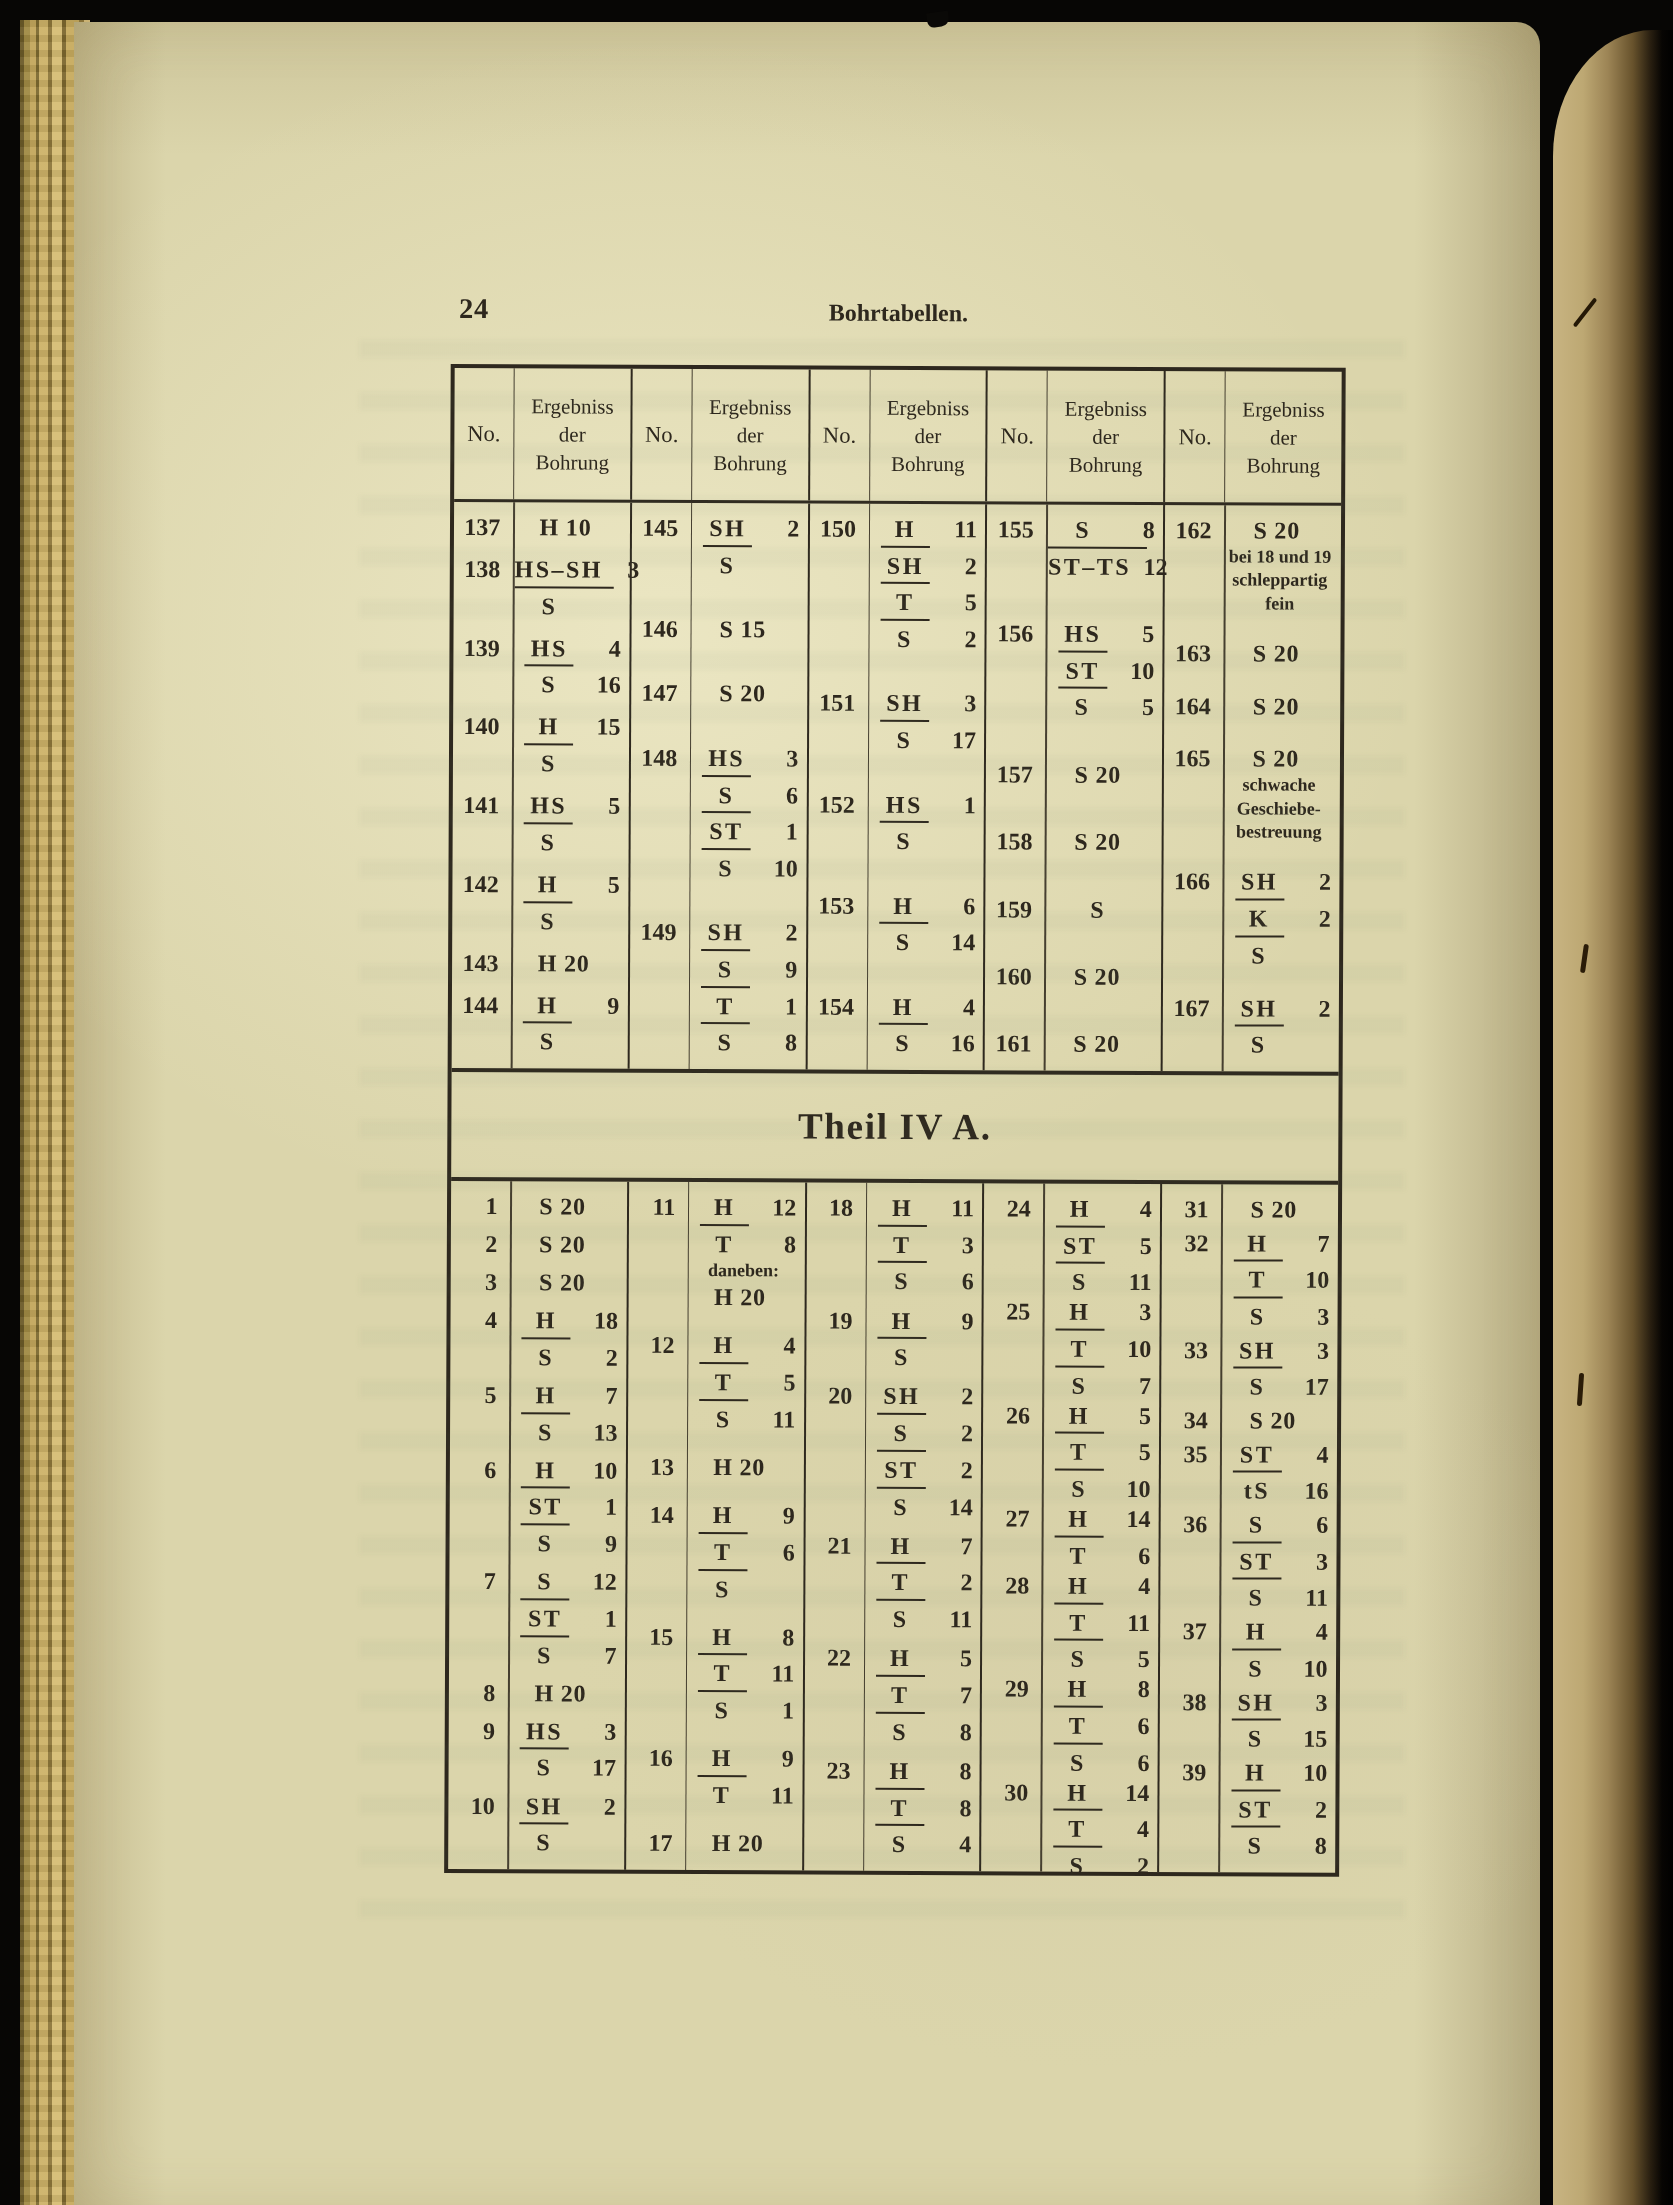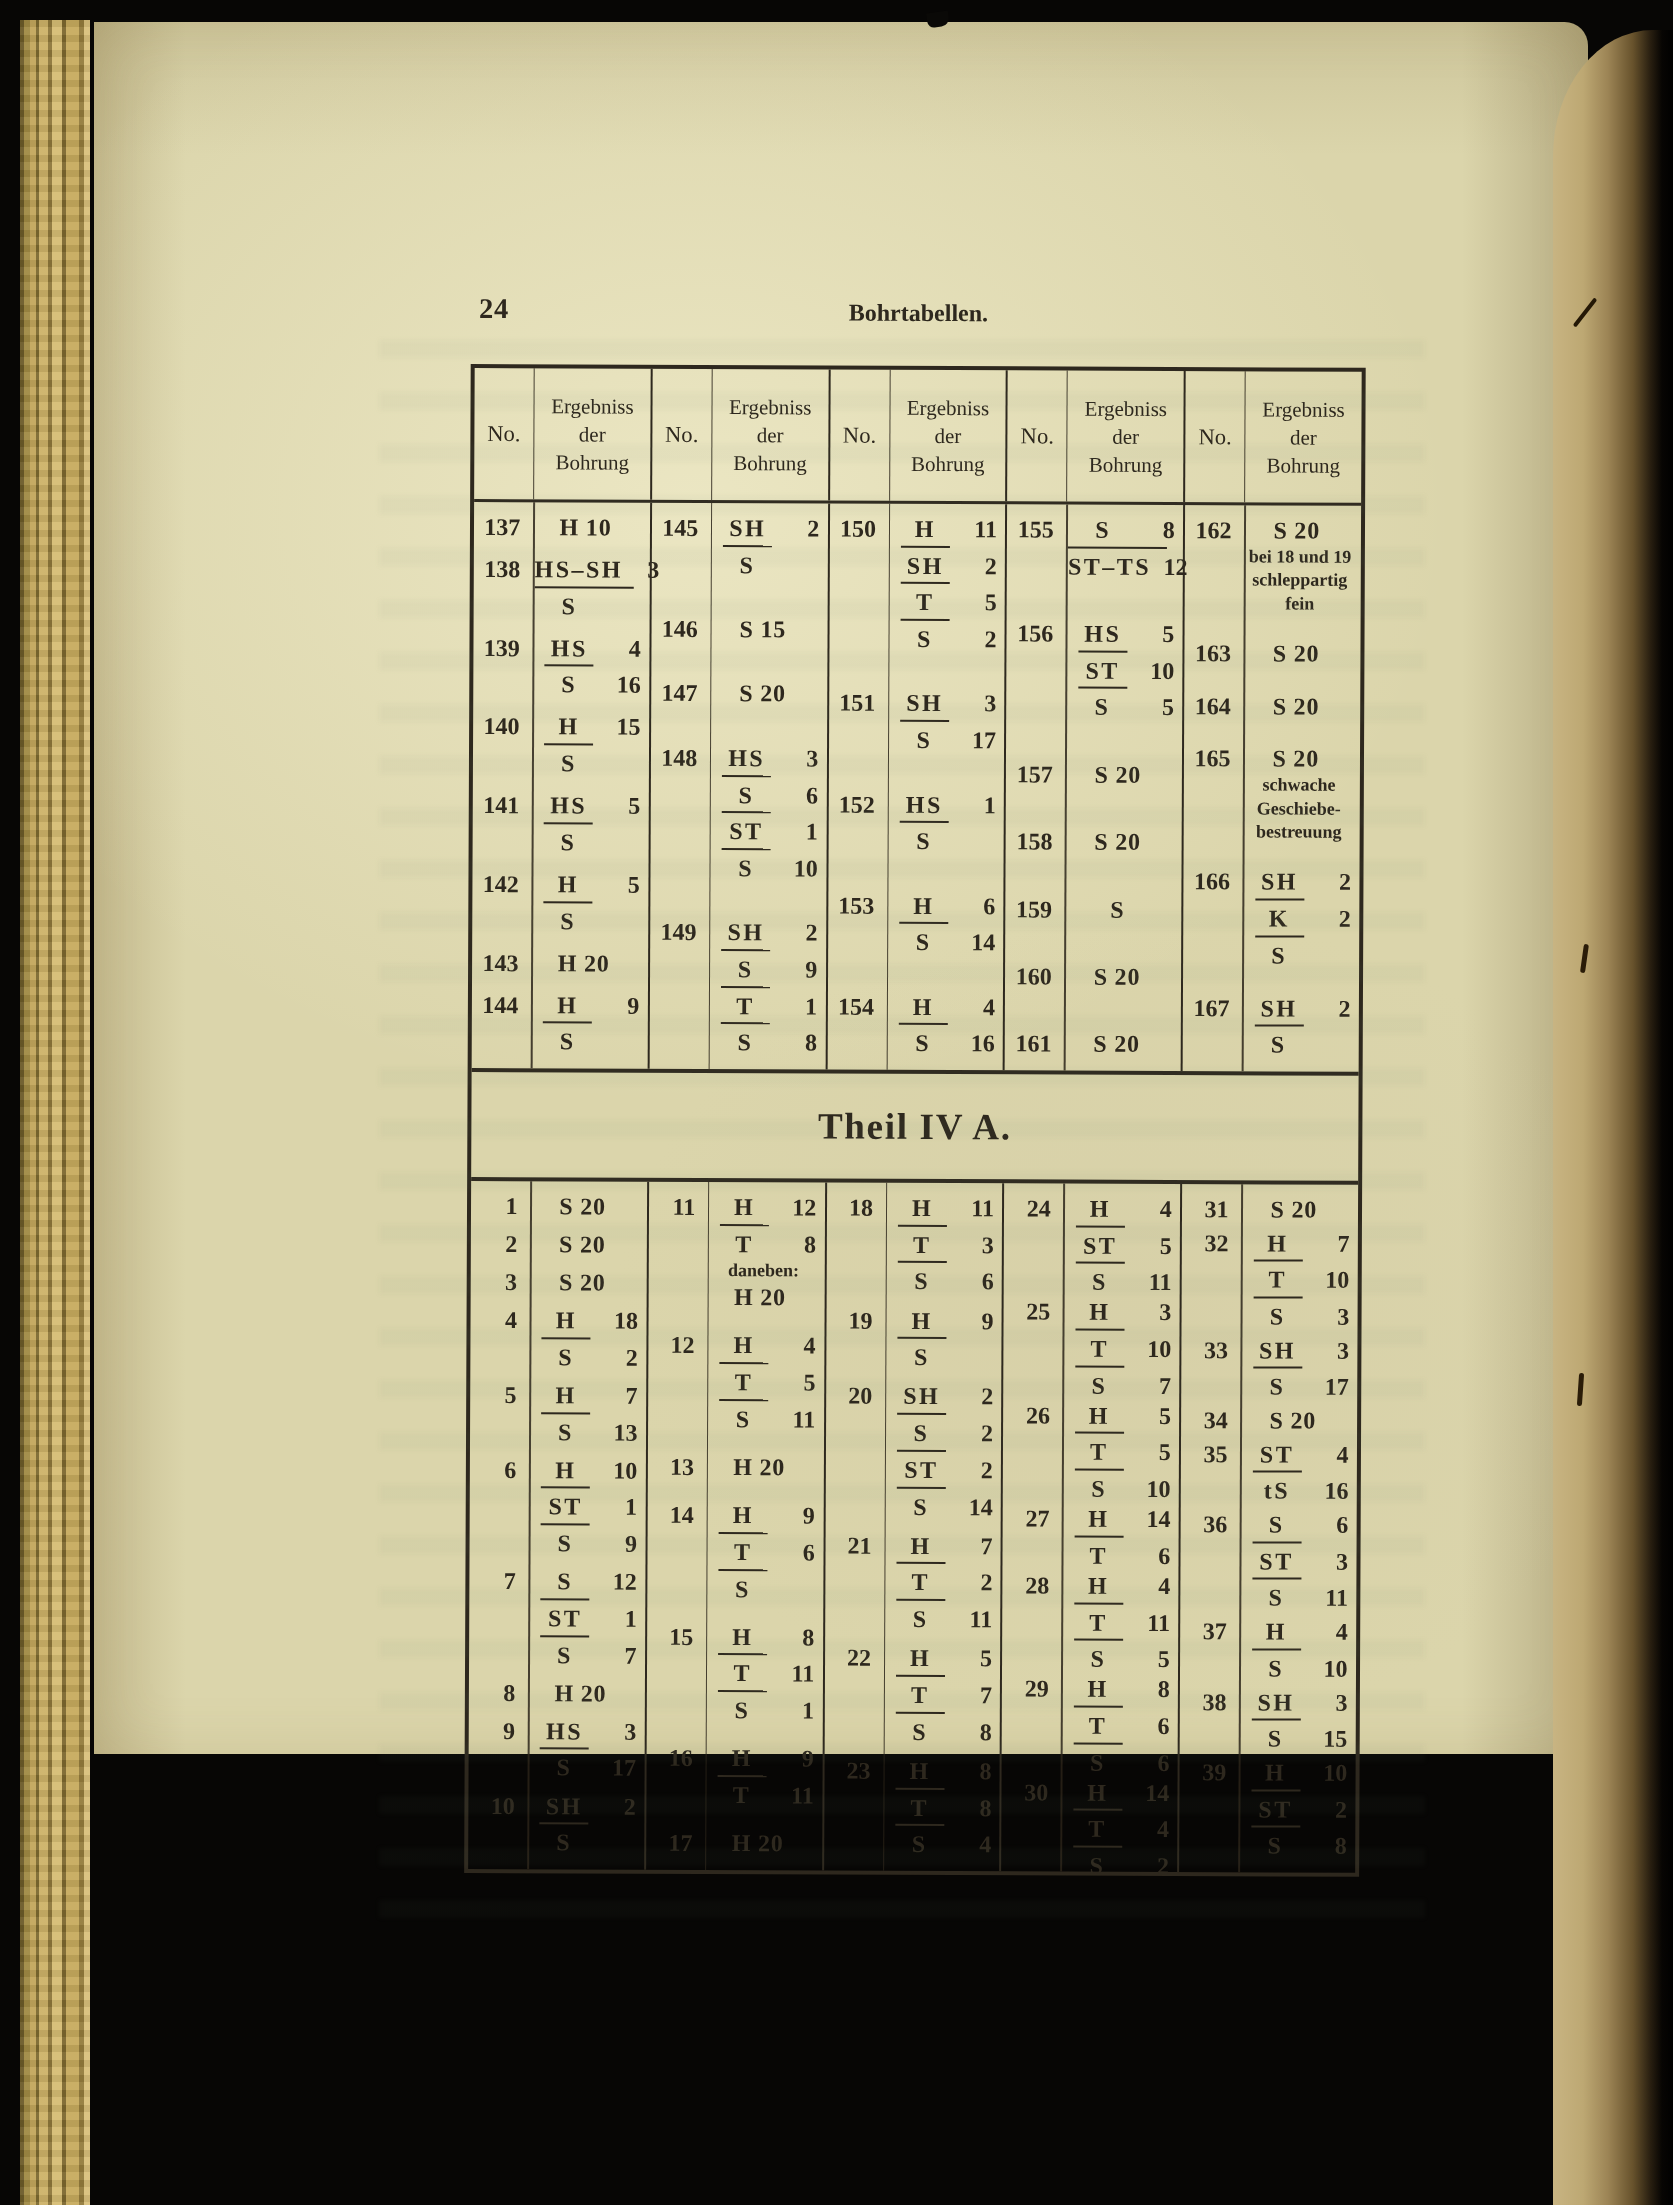--- a/index.html
+++ b/index.html
@@ -16,31 +16,30 @@
     position:absolute; left:20px; top:20px; width:70px; height:2185px;
     background:
       repeating-linear-gradient(180deg, rgba(0,0,0,0.07) 0 7.5px, rgba(255,255,255,0.05) 7.5px 15px),
       linear-gradient(90deg,#6b5a28 0 4.2px,#a08a44 4.2px 10px,#c3a75c 10px 16px,#7d692f 16px 19px,
         #cdb268 19px 28px,#8d763a 28px 32px,#d6bd74 32px 42px,#7c672e 42px 46px,
         #c7ab5e 46px 59px,#937b3c 59px 64px,#d9c07c 64px 70px);
   }
 
   
   .page {
-    position:absolute; left:94px; top:22px; width:1466px; height:1732px;
+    position:absolute; left:74px; top:22px; width:1466px; height:2184px;
     background-color:#dbd5ab;
     background-image:
       radial-gradient(1172px 921px at 40% 28%, rgba(248,244,214,0.55), rgba(248,244,214,0) 65%),
       radial-gradient(753px 586px at 70% 75%, rgba(210,202,164,0.45), rgba(210,202,164,0) 70%),
       linear-gradient(90deg, rgba(122,99,48,0.24), rgba(122,99,48,0) 92px),
       linear-gradient(270deg, rgba(95,75,35,0.30), rgba(95,75,35,0) 126px),
       linear-gradient(180deg, rgba(105,85,40,0.12), rgba(105,85,40,0) 134px);
     border-top-right-radius:23.4px;
     box-shadow: inset 0 0 59px rgba(140,115,60,0.18);
-    padding-left: 28px;
   }
   .page::after { 
     content:""; position:absolute; left:285px; top:318px; width:1046px; height:1590px;
     background: repeating-linear-gradient(180deg, rgba(108,128,104,0.05) 0 18.4px, rgba(108,128,104,0) 18.4px 52px);
     filter: blur(2.5px);
   }
 
   
   .right-page {
     position:absolute; left:1553px; top:30px; width:121px; height:2175px;

